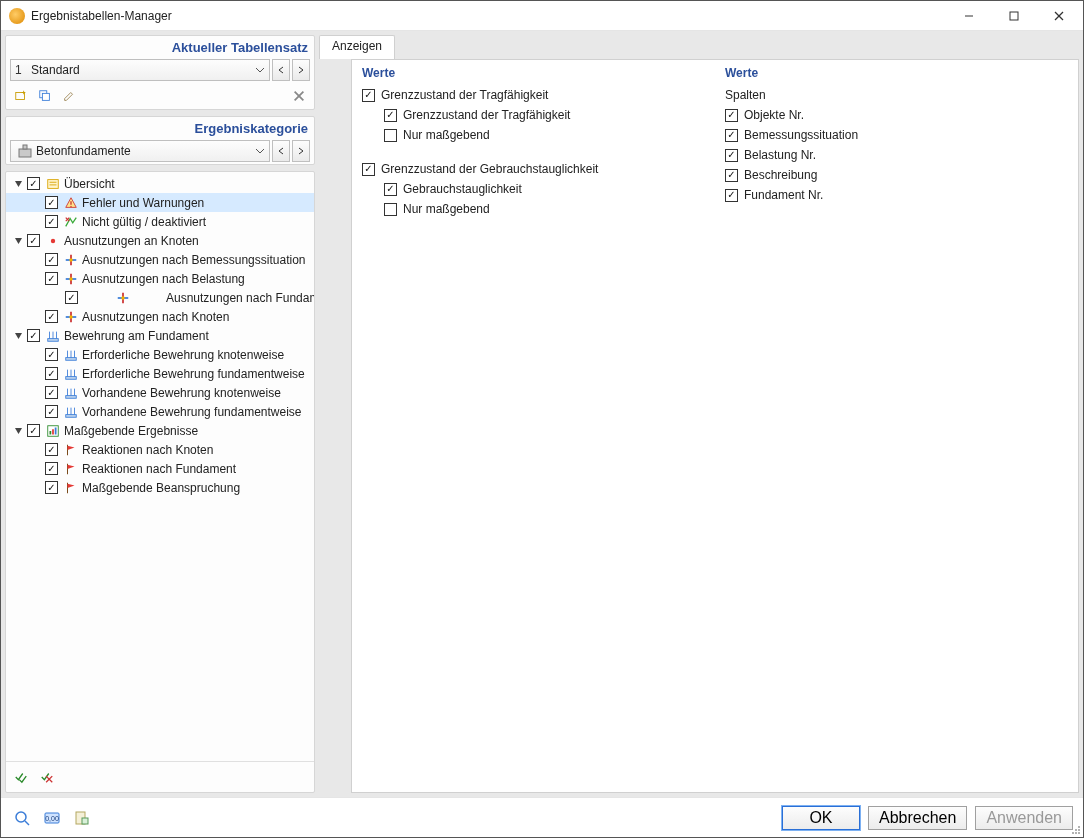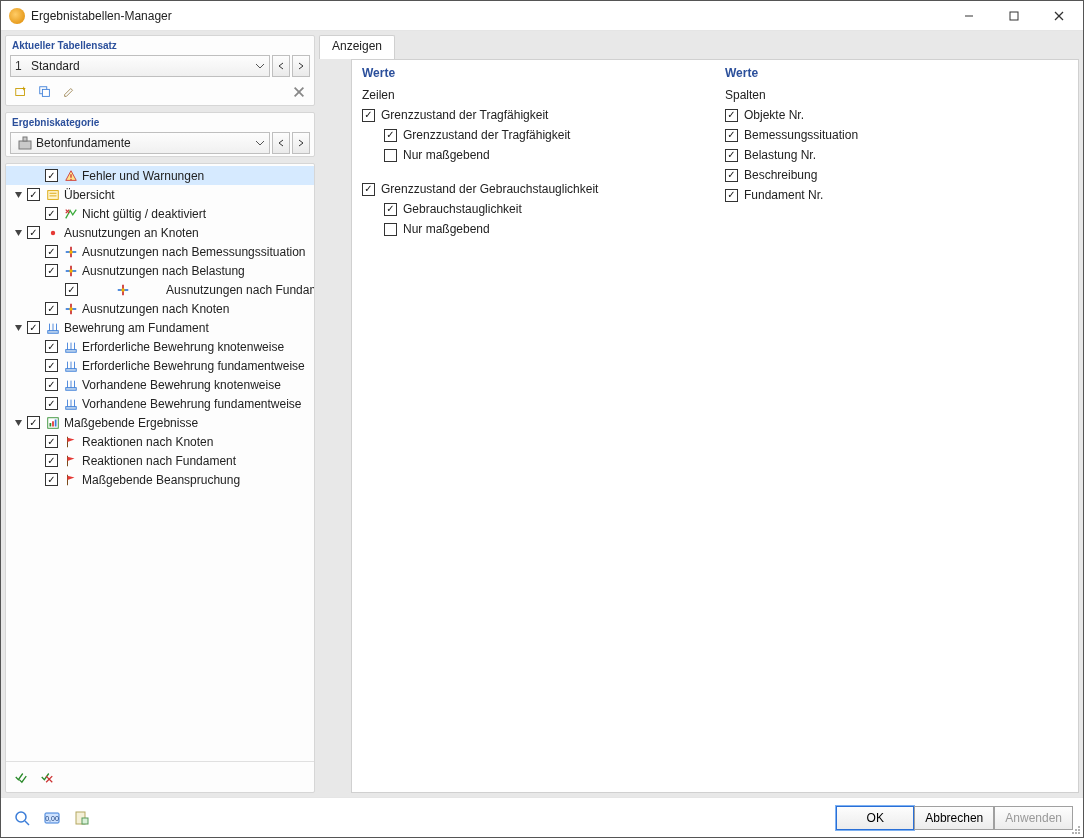--- a/index.html
+++ b/index.html
@@ -6,21 +6,21 @@
 body { margin: 0; background: #fff; font-size: 12px; color: #222; }
 .window { width: 1084px; height: 838px; border: 1px solid #555; display: flex; flex-direction: column; background: #fff; }
 .titlebar { height: 30px; display: flex; align-items: center; padding: 0 2px 0 8px; border-bottom: 1px solid #e5e5e5; }
 .titlebar .app-icon { width: 16px; height: 16px; margin-right: 6px; background: radial-gradient(circle at 40% 40%, #fc6, #d80); border-radius: 50%; }
 .titlebar .title { flex: 1; font-size: 12px; }
 .titlebar .winbtn { width: 45px; height: 28px; display: flex; align-items: center; justify-content: center; color: #333; }
 .body { flex: 1; display: flex; background: #e8e8e8; padding: 4px; gap: 4px; min-height: 0; }
 
 .left { width: 310px; display: flex; flex-direction: column; gap: 6px; min-height: 0; }
 .panel { background: #fdfdfd; border: 1px solid #d6d6d6; border-radius: 2px; }
-.panel-title { color: #2b4f9b; font-weight: 600; padding: 4px 6px 2px 6px; font-size: 10px; }
+.panel-title { color: #2b4f9b; font-weight: 600; padding: 4px 6px 2px 6px; font-size: 13px; text-align: right; }
 .row { display: flex; align-items: center; padding: 2px 4px; gap: 2px; }
 .combo { flex: 1; height: 22px; border: 1px solid #bfbfbf; background: linear-gradient(#fdfdfd,#f0f0f0); display: flex; align-items: center; padding: 0 4px; position: relative; }
 .combo-num { width: 16px; color: #333; }
 .combo .chev { position: absolute; right: 4px; top: 4px; }
 .icon-btn { width: 22px; height: 22px; border: 1px solid transparent; display: inline-flex; align-items: center; justify-content: center; }
 .icon-btn svg { width: 14px; height: 14px; }
 .nav-arrow { width: 18px; height: 22px; border: 1px solid #bfbfbf; background: linear-gradient(#fdfdfd,#eaeaea); display: inline-flex; align-items: center; justify-content: center; }
 .tree-panel { flex: 1; display: flex; flex-direction: column; min-height: 0; }
 .tree { flex: 1; overflow: auto; padding: 2px 0 2px 0; }
 .tree-row { display: flex; align-items: center; height: 19px; padding-right: 4px; white-space: nowrap; }
@@ -42,21 +42,21 @@
 .section-title { color: #2b4f9b; font-weight: 600; margin-bottom: 8px; font-size: 12px; }
 .subheader { font-size: 12px; margin-bottom: 6px; color: #222; }
 .opt { display: flex; align-items: center; margin-bottom: 6px; }
 .opt .chk { margin: 0 6px 0 0; }
 .group-gap { height: 14px; }
 
 .footer { height: 40px; background: #fff; border-top: 1px solid #e5e5e5; display: flex; align-items: center; padding: 0 10px; }
 .footer-left { display: flex; gap: 8px; }
 .footer-btn { width: 22px; height: 22px; border: 1px solid transparent; display: flex; align-items: center; justify-content: center; }
 .footer-spacer { flex: 1; }
-.btn { min-width: 78px; height: 24px; border: 1px solid #a0a0a0; background: linear-gradient(#fdfdfd,#ececec); font-size: 12px; padding: 0 10px; }
+.btn { min-width: 78px; height: 24px; border: 1px solid #a0a0a0; background: linear-gradient(#fdfdfd,#ececec); margin-left: 8px; font-size: 16px; padding: 0 10px; }
 .btn.primary { border: 1px solid #2a6fd6; outline: 1px solid #7db1f3; }
 .btn:disabled { color: #999; }
 .resize-grip { position: absolute; right: 2px; bottom: 2px; width: 12px; height: 12px; }
 </style>
 </head>
 <body>
 
 <div class="window">
 
   <div class="titlebar">
@@ -155,47 +155,47 @@
           <div class="nav-arrow">
               <svg width="8" height="8">
                 <path d="M2 1 L6 4 L2 7" fill="none" stroke="#333"></path>
               </svg>
             </div>
         </div>
       </div>
 
       <div class="panel tree-panel">
         <div class="tree" id="tree">
-            <div class="tree-row selected" style="padding-left: 24px;">
-              <span class="exp"></span>
-              <span class="chk checked"></span>
-              <span class="nodeicon">
-                <svg width="14" height="14" viewBox="0 0 16 16">
-                  <path d="M8 2 L14 13 L2 13 Z" fill="#ffe28a" stroke="#cc3333"></path>
-                  <line x1="8" y1="6" x2="8" y2="10" stroke="#cc3333" stroke-width="1.5"></line>
-                  <circle cx="8" cy="12" r="0.8" fill="#cc3333"></circle>
-                </svg>
-              </span>
-              <span class="tree-label">Fehler und Warnungen</span>
-            </div>
             <div class="tree-row" style="padding-left: 6px;">
               <span class="exp">
                 <svg viewBox="0 0 9 9">
                   <path d="M1 2 L8 2 L4.5 8 Z" fill="#444"></path>
                 </svg>
               </span>
               <span class="chk checked"></span>
               <span class="nodeicon">
                 <svg width="14" height="14" viewBox="0 0 16 16">
                   <rect x="2" y="3" width="12" height="10" fill="#fff4cc" stroke="#d8a300"></rect>
                   <line x1="4" y1="6" x2="12" y2="6" stroke="#d8a300"></line>
                   <line x1="4" y1="9" x2="12" y2="9" stroke="#d8a300"></line>
                 </svg>
               </span>
               <span class="tree-label">Übersicht</span>
+            </div>
+            <div class="tree-row selected" style="padding-left: 24px;">
+              <span class="exp"></span>
+              <span class="chk checked"></span>
+              <span class="nodeicon">
+                <svg width="14" height="14" viewBox="0 0 16 16">
+                  <path d="M8 2 L14 13 L2 13 Z" fill="#ffe28a" stroke="#cc3333"></path>
+                  <line x1="8" y1="6" x2="8" y2="10" stroke="#cc3333" stroke-width="1.5"></line>
+                  <circle cx="8" cy="12" r="0.8" fill="#cc3333"></circle>
+                </svg>
+              </span>
+              <span class="tree-label">Fehler und Warnungen</span>
             </div>
             <div class="tree-row" style="padding-left: 24px;">
               <span class="exp"></span>
               <span class="chk checked"></span>
               <span class="nodeicon">
                 <svg width="14" height="14" viewBox="0 0 16 16">
                   <path d="M2 13 L7 4 L10 9 L14 3" fill="none" stroke="#3aaa3a" stroke-width="1.5"></path>
                   <line x1="2" y1="3" x2="6" y2="7" stroke="#cc3333" stroke-width="1.5"></line>
                   <line x1="6" y1="3" x2="2" y2="7" stroke="#cc3333" stroke-width="1.5"></line>
                 </svg>
@@ -402,21 +402,20 @@
       </div>
     </div>
 
     <div class="right">
       <div class="tabs">
         <div class="tab active">Anzeigen</div>
       </div>
       <div class="tabbody">
         <div class="col">
           <div class="section-title">Werte</div>
-          <div class="subheader">Zeilen</div>
           <div id="rows-groups">
               <div class="opt">
                 <span class="chk checked"></span>
                 <span>Grenzzustand der Tragfähigkeit</span>
               </div>
               <div class="opt" style="padding-left: 22px;">
                 <span class="chk checked"></span>
                 <span>Grenzzustand der Tragfähigkeit</span>
               </div>
               <div class="opt" style="padding-left: 22px;">

